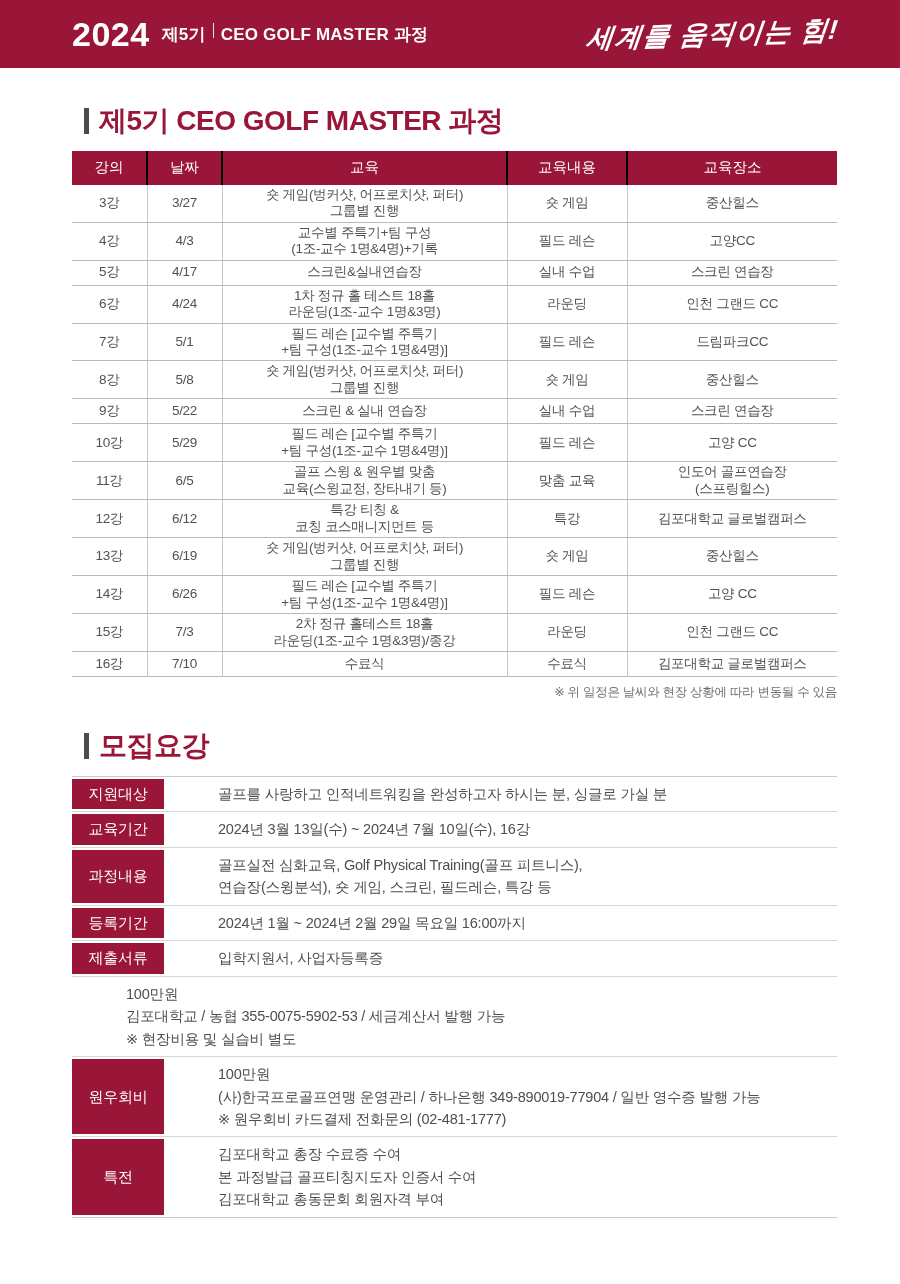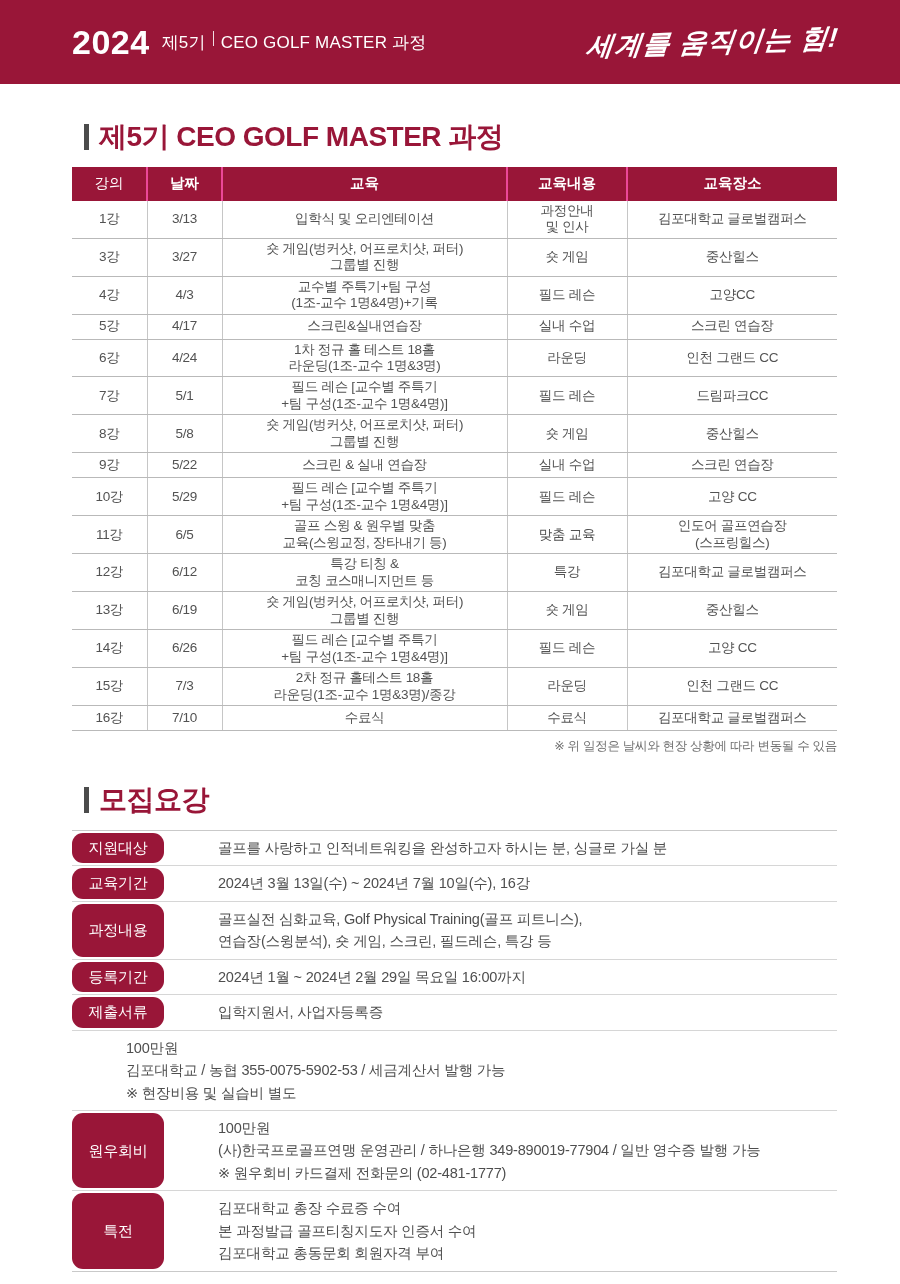--- a/index.html
+++ b/index.html
@@ -6,27 +6,27 @@
   body{
     width:900px;height:1284px;overflow:hidden;
     font-family:"Liberation Sans","DejaVu Sans",sans-serif;
     color:#4e4e4e;
     -webkit-font-smoothing:antialiased;
   }
   .page{width:900px;height:1284px;background:#fff;}
 
   
   .banner{
-    height:84px;background:#991638;color:#fff;
+    height:68px;background:#991638;color:#fff;
     display:flex;align-items:center;justify-content:space-between;
     padding:0 62px 0 72px;box-sizing:border-box;
   }
   .banner-left{display:flex;align-items:center;gap:12px;}
   .year{font-size:34px;font-weight:bold;letter-spacing:.5px;line-height:1;}
-  .banner-sub{display:flex;align-items:flex-start;gap:7px;font-size:17px;letter-spacing:.2px;}
+  .banner-sub{display:flex;align-items:flex-start;gap:7px;font-size:17px;letter-spacing:.2px;font-weight:bold;}
   .vline{width:1px;height:15px;background:rgba(255,255,255,.85);display:inline-block;}
   .slogan{
     font-size:27px;font-weight:600;letter-spacing:1px;
     transform:skewX(-8deg) rotate(-2deg);
     font-style:italic;white-space:nowrap;
   }
 
   
   .content{padding:38px 63px 0 72px;box-sizing:border-box;}
   .section-title{
@@ -38,21 +38,21 @@
 
   
   table.schedule{
     width:765px;border-collapse:collapse;table-layout:fixed;
     text-align:center;font-size:13.5px;color:#525252;
   }
   table.schedule thead th{
     background:#991638;color:#fff;font-weight:normal;
     font-size:14.5px;padding:9px 0;line-height:1.1;
   }
-  table.schedule thead th + th{border-left:2px solid #ec4899;font-weight:bold;}
+  table.schedule thead th + th{border-left:2px solid #000000;}
   table.schedule tbody td{
     border-bottom:1px solid #b9b9b9;
     padding:2px 3px;line-height:1.22;white-space:pre-line;
     vertical-align:middle;letter-spacing:-.3px;
   }
   table.schedule tbody td + td{border-left:1px solid #c6c6c6;}
   table.schedule tbody tr.single td{height:20px;}
 
   .note{
     width:765px;box-sizing:border-box;
@@ -69,21 +69,21 @@
   .r-row{display:flex;align-items:stretch;}
   .r-row + .r-row{border-top:1px solid #d6d6d6;}
   .label-wrap{
     width:92px;flex:0 0 92px;background:#fff;
     padding:2px 0;box-sizing:border-box;display:flex;
   }
   .label{
     flex:1;background:#991638;color:#fff;
     display:flex;align-items:center;justify-content:center;
     font-size:15px;text-align:center;line-height:1.35;
-    white-space:pre-line;letter-spacing:-.3px;border-radius:11px;
+    white-space:pre-line;letter-spacing:-.3px;
   }
   .value{
     flex:1;display:flex;align-items:center;
     padding:6px 10px 6px 18px;box-sizing:border-box;margin-left:36px;
   }
   .value-inner{white-space:pre-line;line-height:1.55;letter-spacing:-.2px;}
 </style>
 </head>
 <body>
 
@@ -119,28 +119,20 @@
       <thead>
         <tr>
           <th>강의</th>
           <th>날짜</th>
           <th>교육</th>
           <th>교육내용</th>
           <th>교육장소</th>
         </tr>
       </thead>
       <tbody>
-  <tr>
-    <td>1강</td>
-    <td>3/13</td>
-    <td>입학식 및 오리엔테이션</td>
-    <td>과정안내
-및 인사</td>
-    <td>김포대학교 글로벌캠퍼스</td>
-  </tr>
 
 
   <tr>
     <td>3강</td>
     <td>3/27</td>
     <td>숏 게임(벙커샷, 어프로치샷, 퍼터)
 그룹별 진행</td>
     <td>숏 게임</td>
     <td>중산힐스</td>
   </tr>

